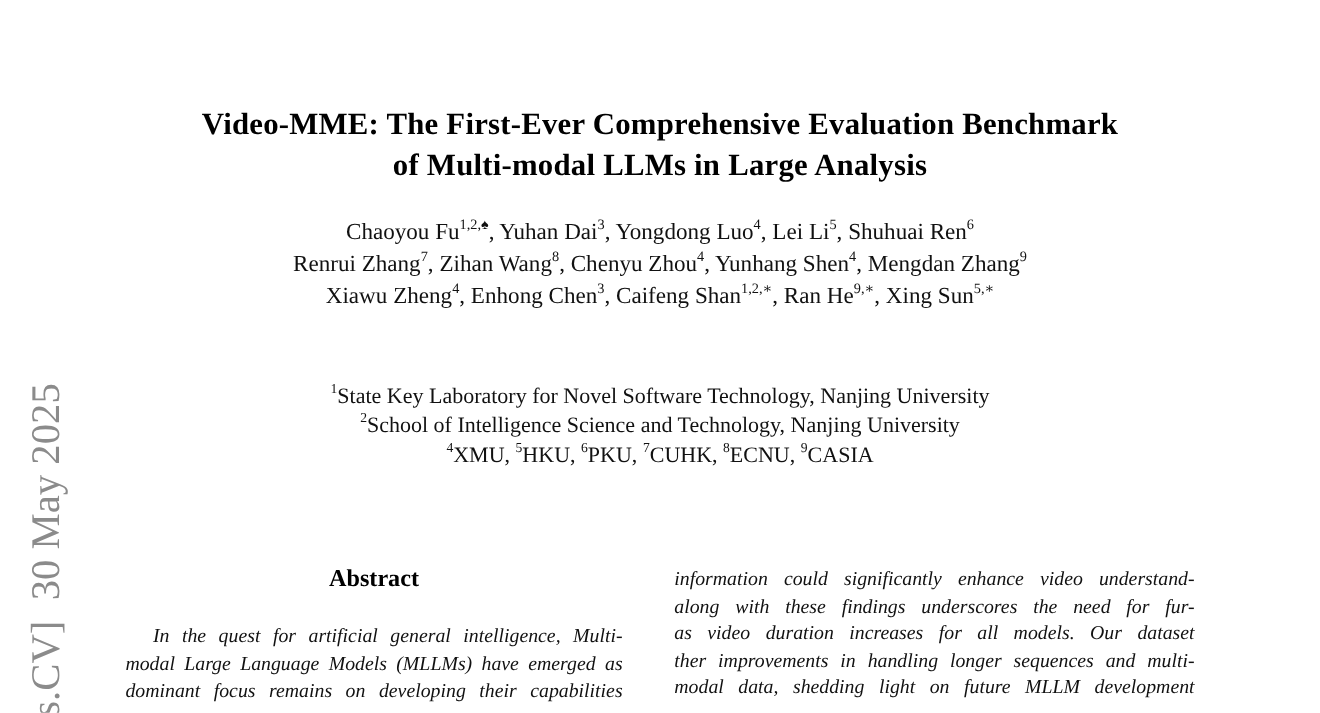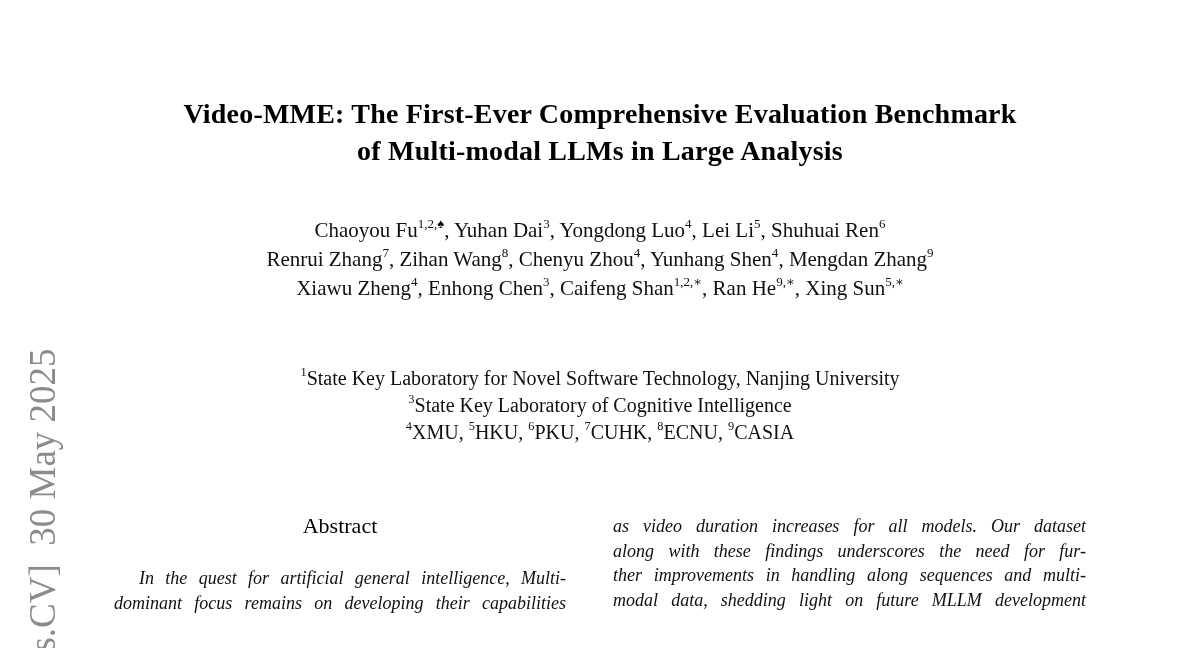--- a/index.html
+++ b/index.html
@@ -9,33 +9,33 @@
     position:relative;
     font-family:"Liberation Serif","DejaVu Serif",serif;
     color:#111111;
   }
   .title-block {
     position:absolute; top:95px; left:0; width:1200px;
     text-align:center; font-weight:bold; font-size:28px; line-height:37px;
     color:#000000; letter-spacing:0.2px;
   }
   .authors-block {
-    position:absolute; top:216px; left:0; width:1200px;
+    position:absolute; top:196px; left:0; width:1200px;
     text-align:center; font-size:21px; line-height:29px;
   }
   .affil-block {
     position:absolute; top:347px; left:0; width:1200px;
-    text-align:center; font-size:20px; line-height:27px;margin-top:18px;
+    text-align:center; font-size:20px; line-height:27px;
   }
   sup { font-size:0.62em; line-height:0; position:relative; top:-0.1em; }
   .col-left  { position:absolute; left:114px; top:514px; width:452px; }
   .col-right { position:absolute; left:613px; top:514px; width:473px;
                font-style:italic; font-size:18px; line-height:24.6px; }
   .abstract-heading {
-    text-align:center; font-weight:normal; font-size:22px; line-height:24px;
+    text-align:center; font-weight:bold; font-size:22px; line-height:24px;
     margin:0; font-style:normal; color:#000000;
   }
   .abstract-par { margin-top:28px; font-style:italic; font-size:18px; line-height:25px; }
   .jline { text-align:justify; text-align-last:justify; }
   .indent { padding-left:25px; }
   .arxiv-stamp {
     position:absolute; left:21px; top:668px;
     transform:rotate(-90deg); transform-origin:0 0;
     font-size:37px; color:#8b8b8b; white-space:pre;
   }
@@ -51,30 +51,32 @@
 </div>
 
 <div class="authors-block">
   <div>Chaoyou Fu<sup>1,2,♠</sup>, Yuhan Dai<sup>3</sup>, Yongdong Luo<sup>4</sup>, Lei Li<sup>5</sup>, Shuhuai Ren<sup>6</sup></div>
   <div>Renrui Zhang<sup>7</sup>, Zihan Wang<sup>8</sup>, Chenyu Zhou<sup>4</sup>, Yunhang Shen<sup>4</sup>, Mengdan Zhang<sup>9</sup></div>
   <div>Xiawu Zheng<sup>4</sup>, Enhong Chen<sup>3</sup>, Caifeng Shan<sup>1,2,∗</sup>, Ran He<sup>9,∗</sup>, Xing Sun<sup>5,∗</sup></div>
 </div>
 
 <div class="affil-block">
   <div><sup>1</sup>State Key Laboratory for Novel Software Technology, Nanjing University</div>
-  <div><sup>3</sup>State Key Laboratory of Cognitive Intelligence</div>
+  <div><sup>2</sup>School of Intelligence Science and Technology, Nanjing University</div>
   <div><sup>4</sup>XMU, <sup>5</sup>HKU, <sup>6</sup>PKU, <sup>7</sup>CUHK, <sup>8</sup>ECNU, <sup>9</sup>CASIA</div>
 </div>
 
 <div class="col-left">
   <div class="abstract-heading">Abstract</div>
   <div class="abstract-par">
     <div class="jline indent">In the quest for artificial general intelligence, Multi-</div>
+    <div class="jline">modal Large Language Models (MLLMs) have emerged as</div>
     <div class="jline">dominant focus remains on developing their capabilities</div>
   </div>
 </div>
 
 <div class="col-right">
+  <div class="jline">information could significantly enhance video understand-</div>
+  <div class="jline">along with these findings underscores the need for fur-</div>
   <div class="jline">as video duration increases for all models.  Our dataset</div>
-  <div class="jline">along with these findings underscores the need for fur-</div>
-  <div class="jline">ther improvements in handling along sequences and multi-</div>
+  <div class="jline">ther improvements in handling longer sequences and multi-</div>
   <div class="jline">modal data, shedding light on future MLLM development</div>
 </div>
 
 </body></html>

